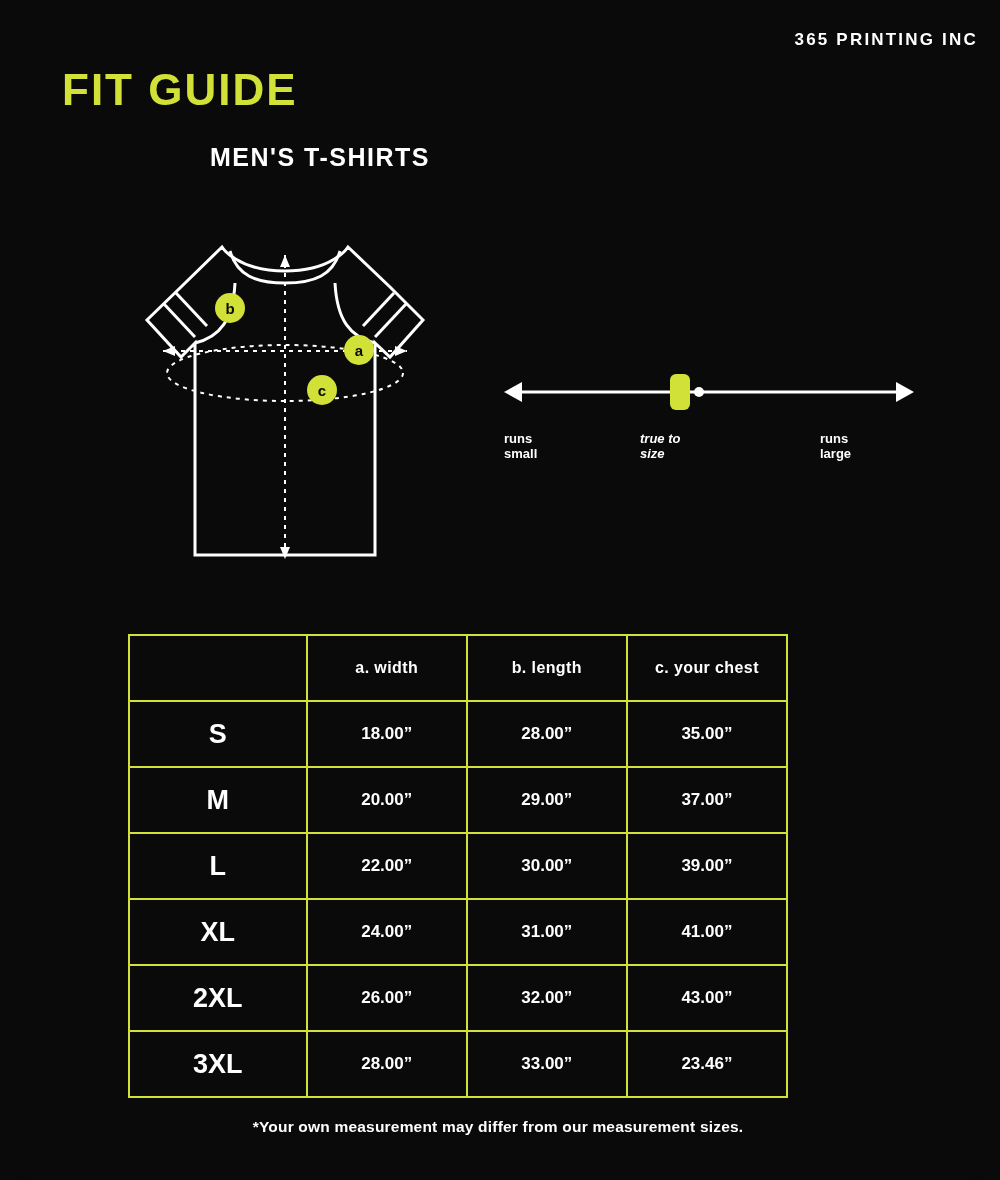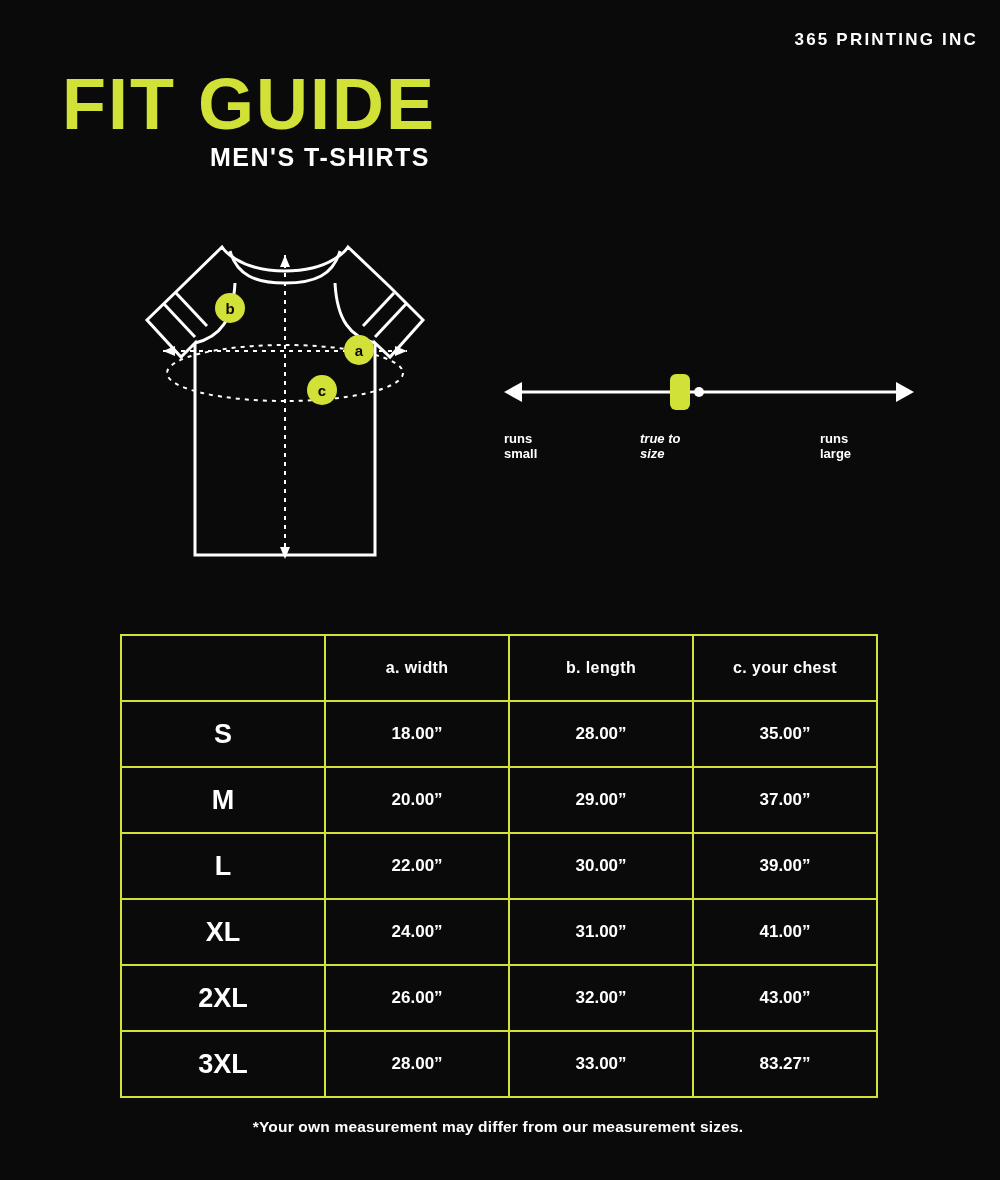--- a/index.html
+++ b/index.html
@@ -26,21 +26,21 @@
     color: #ffffff;
     font-size: 17px;
     font-weight: bold;
     letter-spacing: 2.2px;
   }
   .title {
     position: absolute;
     top: 68px;
     left: 62px;
     color: #d2e138;
-    font-size: 72px;
+    font-size: 44px;
     font-weight: bold;
     letter-spacing: 2px;
     line-height: 1;
   }
   .subtitle {
     position: absolute;
     top: 143px;
     left: 210px;
     color: #ffffff;
     font-size: 25px;
@@ -91,22 +91,22 @@
     white-space: pre-line;
   }
   .lbl-small { left: 4px; top: 72px; width: 80px; }
   .lbl-true  { left: 140px; top: 72px; width: 100px; font-style: italic; }
   .lbl-large { left: 320px; top: 72px; width: 80px; }
 
   
   .table-wrap {
     position: absolute;
     top: 634px;
-    left: 120px;
-    width: 758px;
+    left: 128px;
+    width: 660px;
   }
   table {
     width: 100%;
     border-collapse: collapse;
     table-layout: fixed;
   }
   table, th, td { border: 2px solid #d2e138; }
   th, td {
     height: 66px;
     text-align: center;
@@ -241,21 +241,21 @@
         <tr>
           <td class="size-cell">2XL</td>
           <td class="val-cell">26.00”</td>
           <td class="val-cell">32.00”</td>
           <td class="val-cell">43.00”</td>
         </tr>
         <tr>
           <td class="size-cell">3XL</td>
           <td class="val-cell">28.00”</td>
           <td class="val-cell">33.00”</td>
-          <td class="val-cell">83.27”</td>
+          <td class="val-cell">23.46”</td>
         </tr>
       </tbody>
     </table>
   </div>
 
   <div class="footnote">*Your own measurement may differ from our measurement sizes.</div>
 
 </div>
 
 </body></html>

